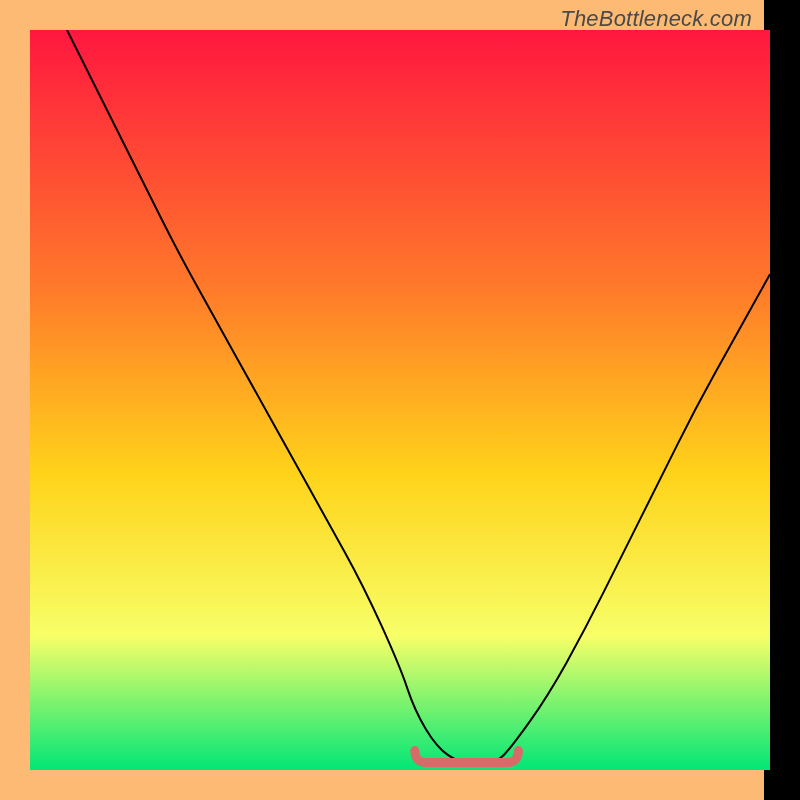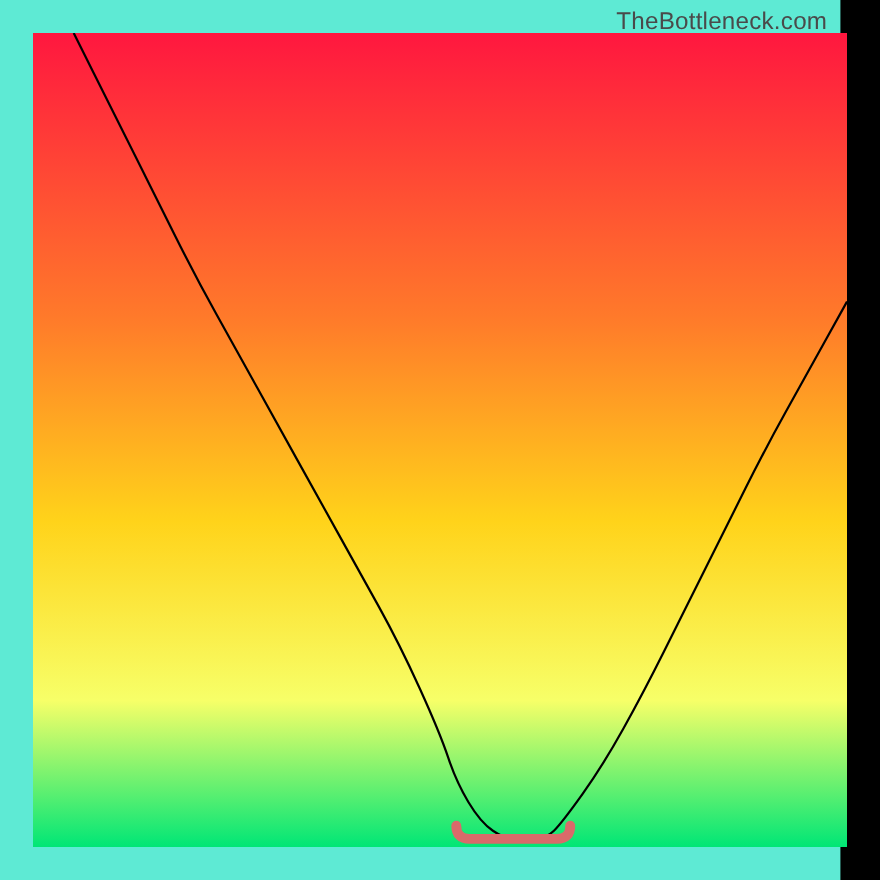--- a/index.html
+++ b/index.html
@@ -1,21 +1,22 @@
 <!DOCTYPE html>
 <html><head>
 <meta charset="utf-8">
 <style>
   * { margin: 0; padding: 0; box-sizing: border-box; }
   html, body { width: 800px; height: 800px; overflow: hidden; background: #000; }
   .frame {
     position: relative;
     width: 764px;
     height: 800px;
-    background: #5eead4;
+    background: #fdba74;
+    font-style: italic;
   }
   .watermark {
     position: absolute;
     top: 6px;
     right: 12px;
     font-family: Arial, Helvetica, sans-serif;
     font-size: 22px;
     color: #4a4a4a;
     font-weight: 500;
     letter-spacing: 0.2px;

